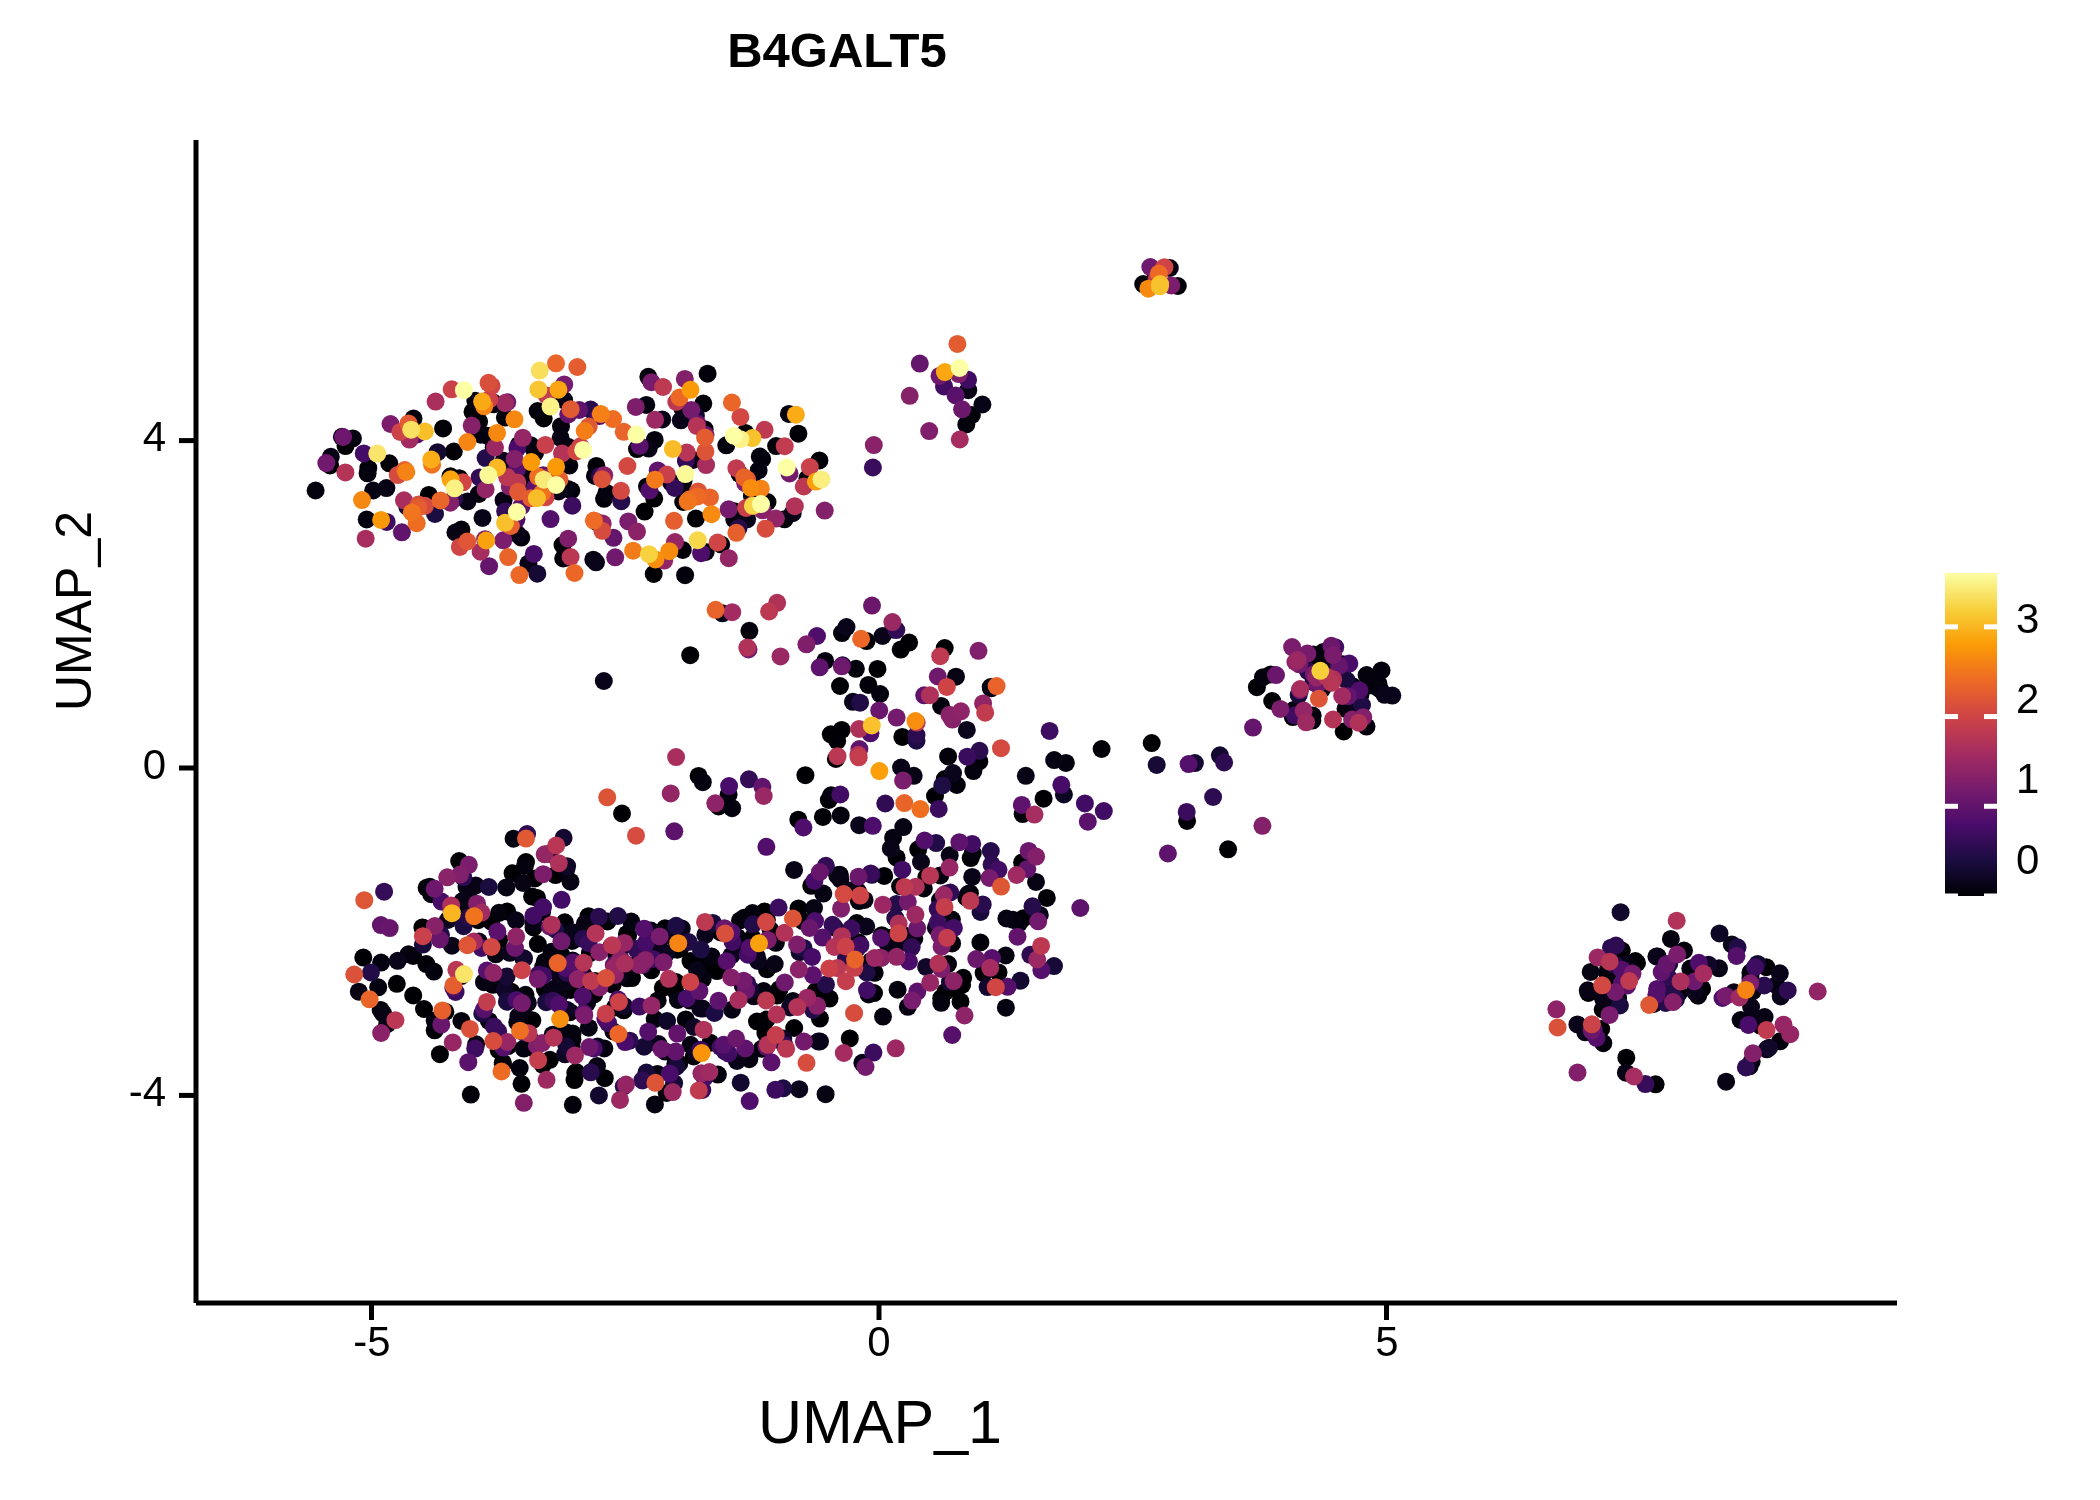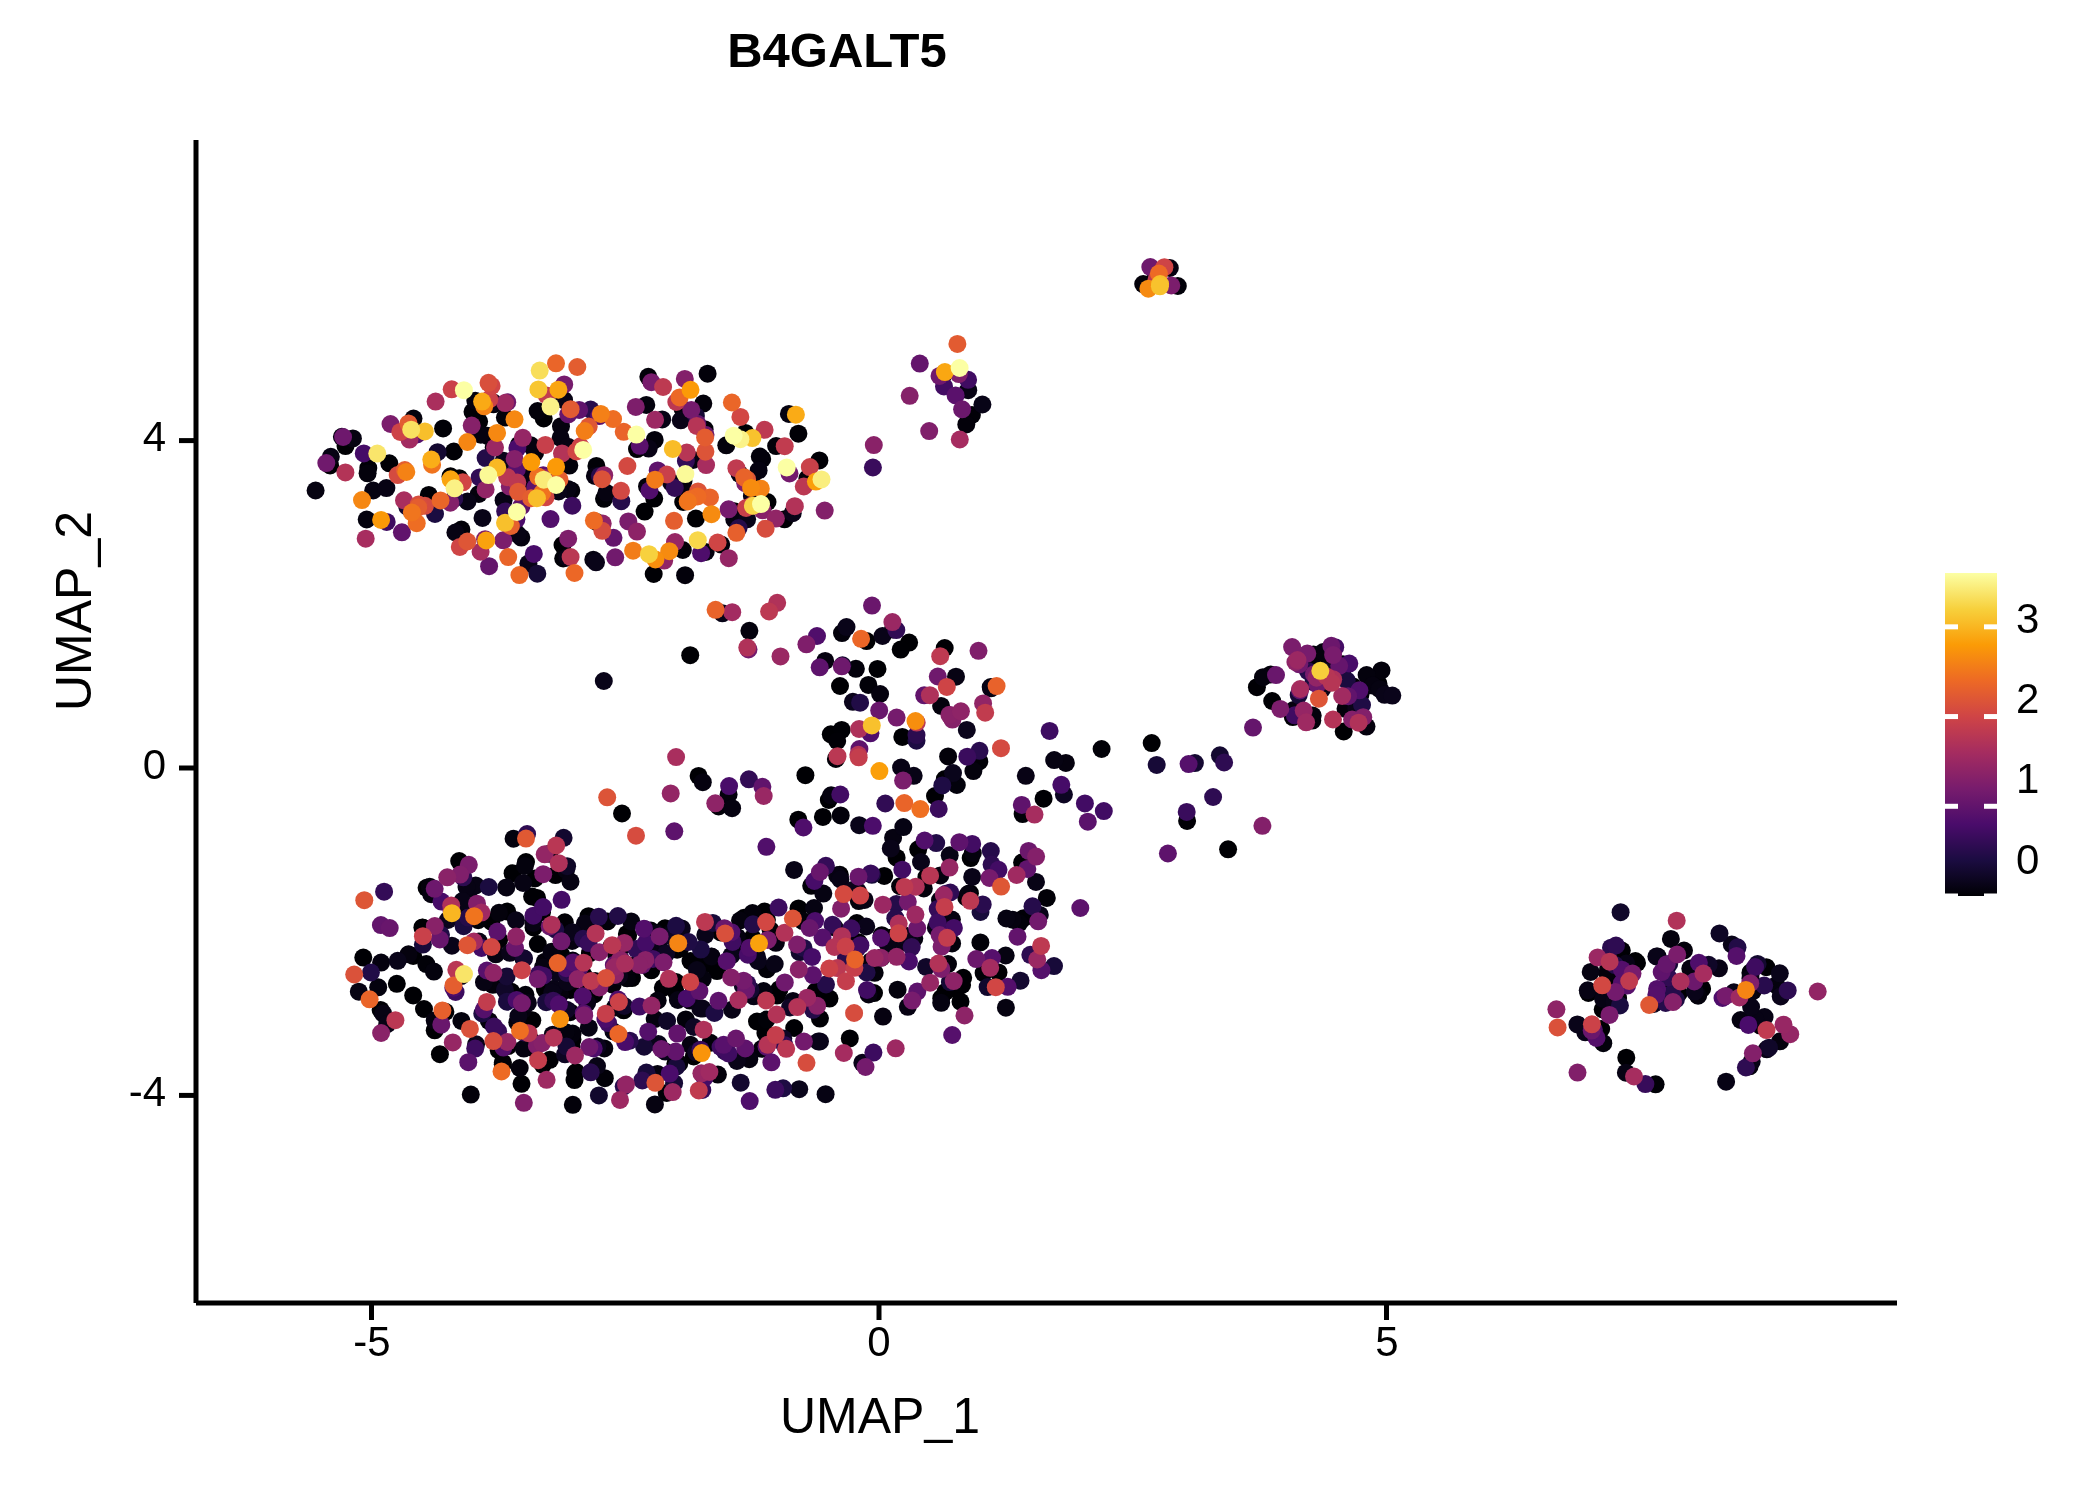--- a/index.html
+++ b/index.html
@@ -37,21 +37,21 @@
     position: absolute;
     left: 0;
     top: 0;
   }
   .axis-title-x {
     position: absolute;
     left: 660px;
     top: 1387px;
     width: 440px;
     text-align: center;
-    font-size: 50px;
+    font-size: 61px;
     color: #000000;
   }
   .axis-title-y {
     position: absolute;
     left: -146px;
     top: 582px;
     width: 440px;
     text-align: center;
     font-size: 50px;
     color: #000000;

